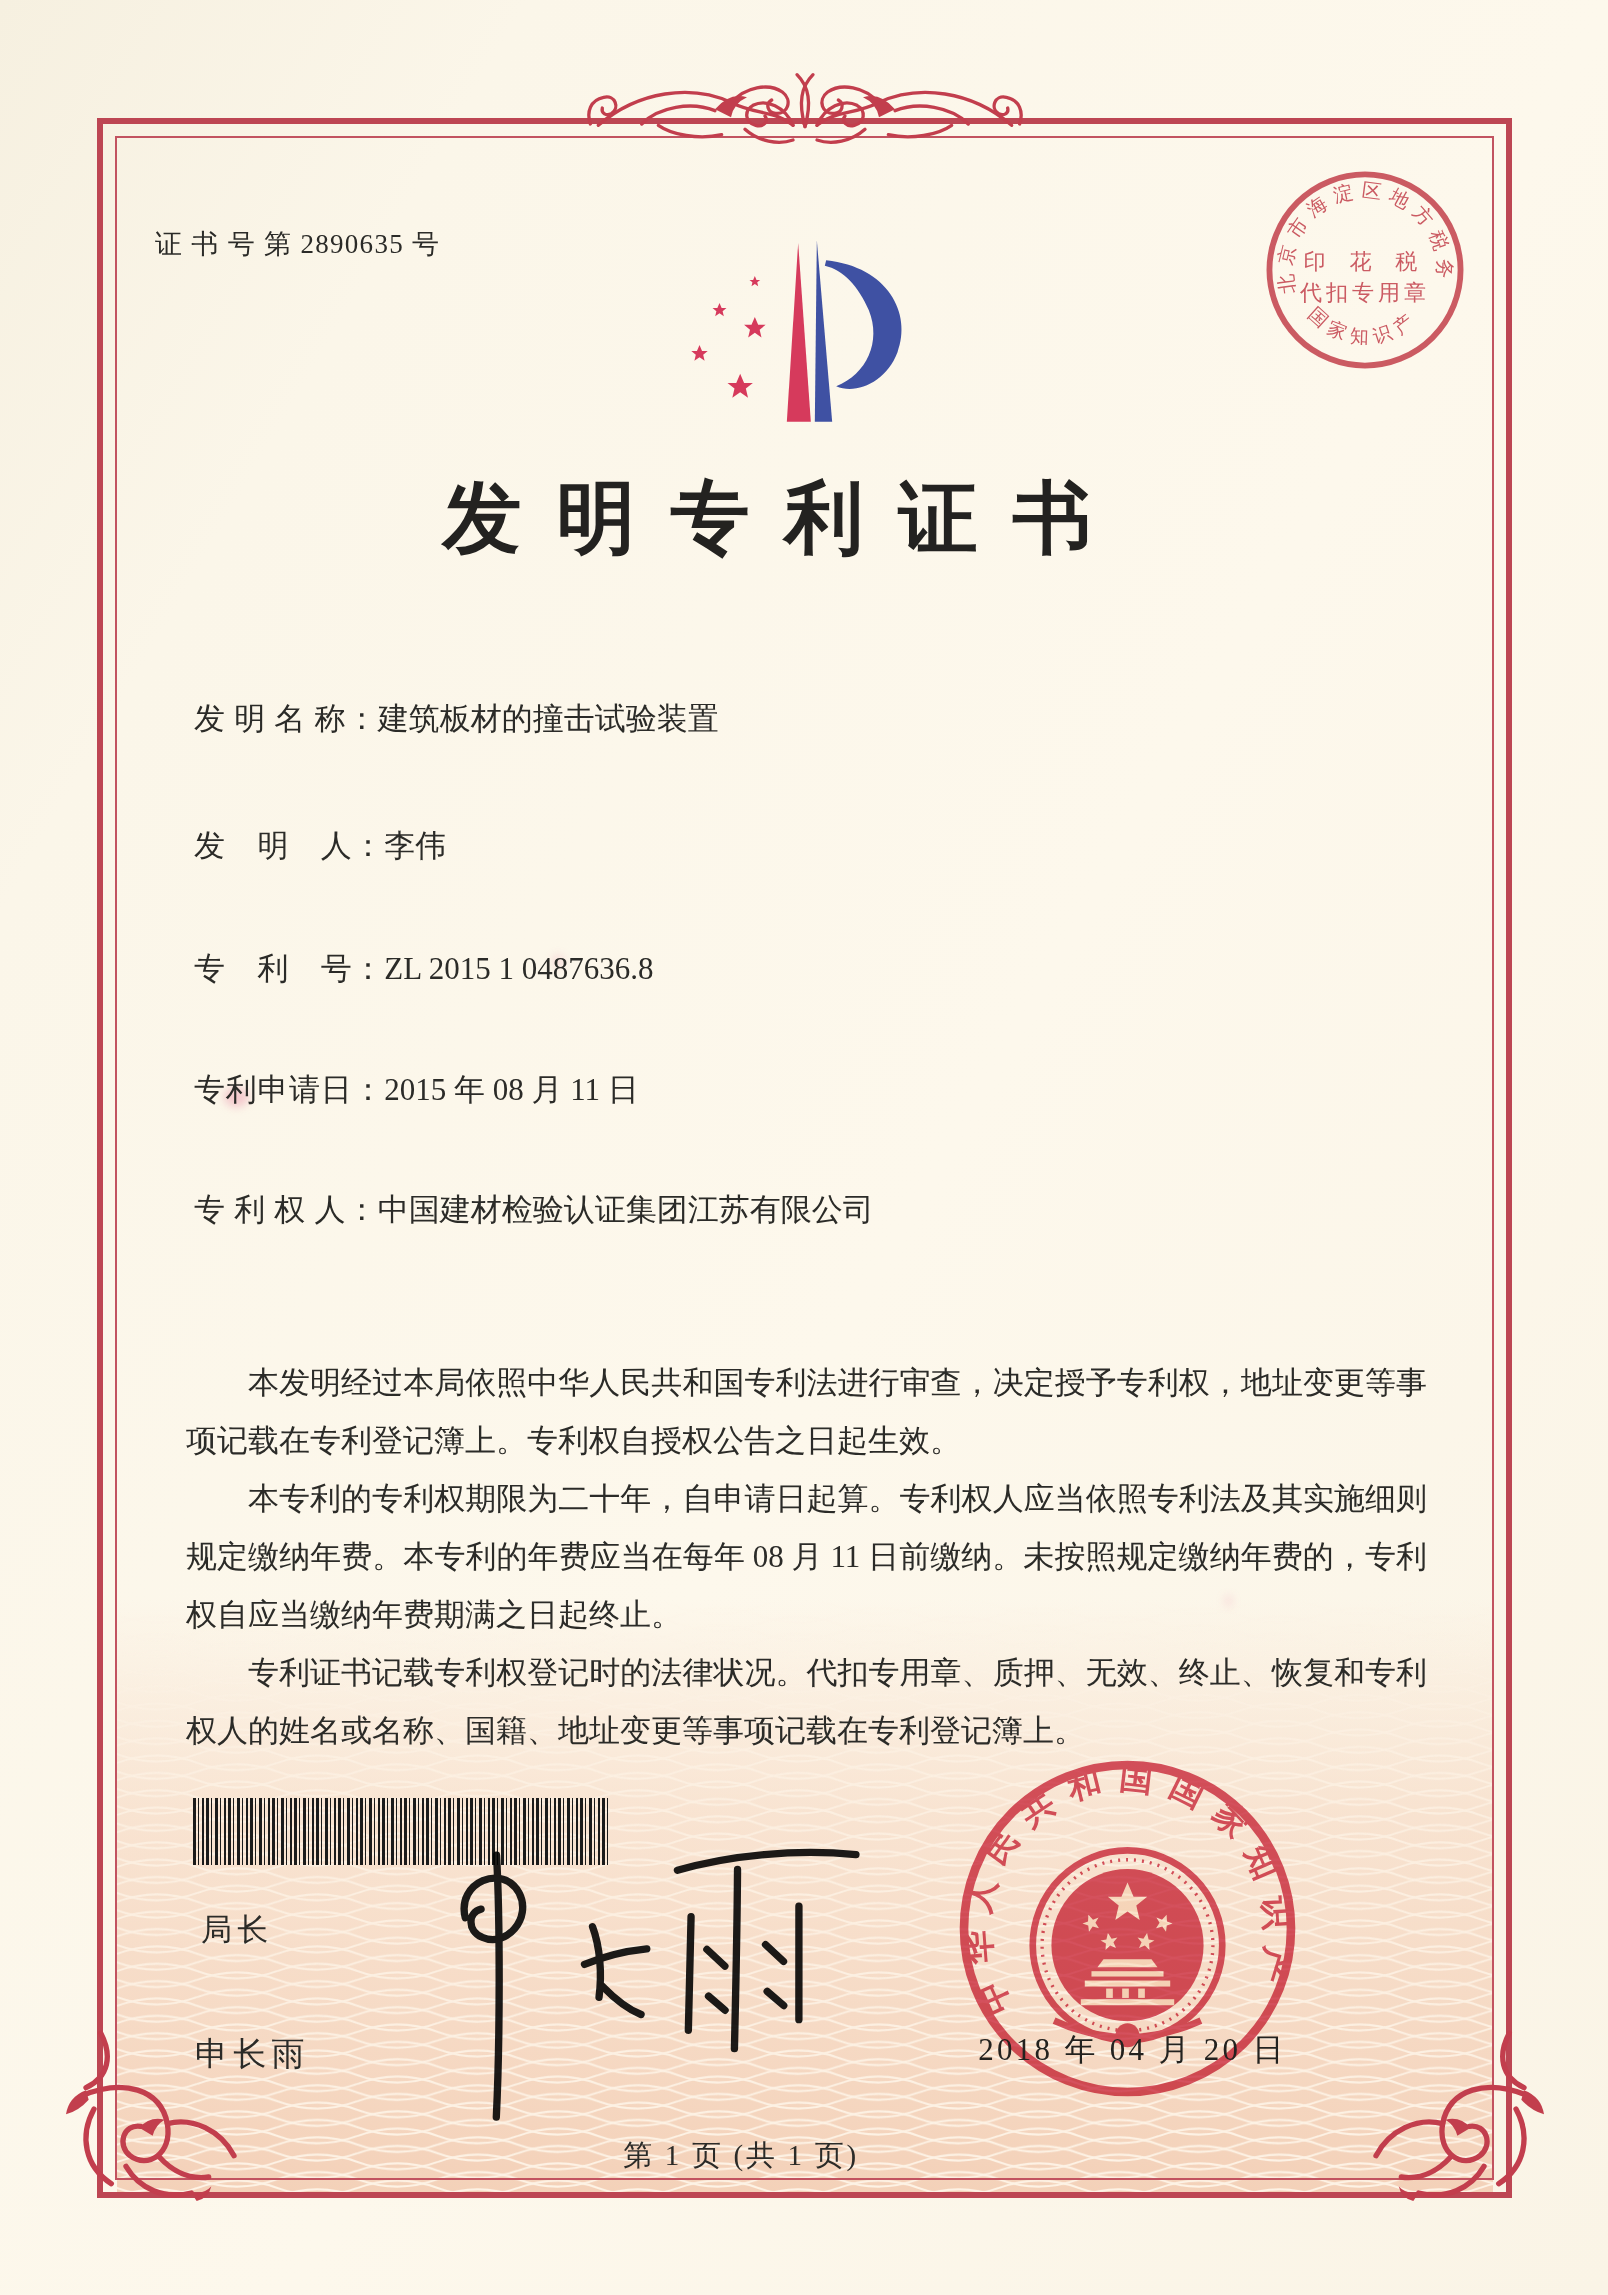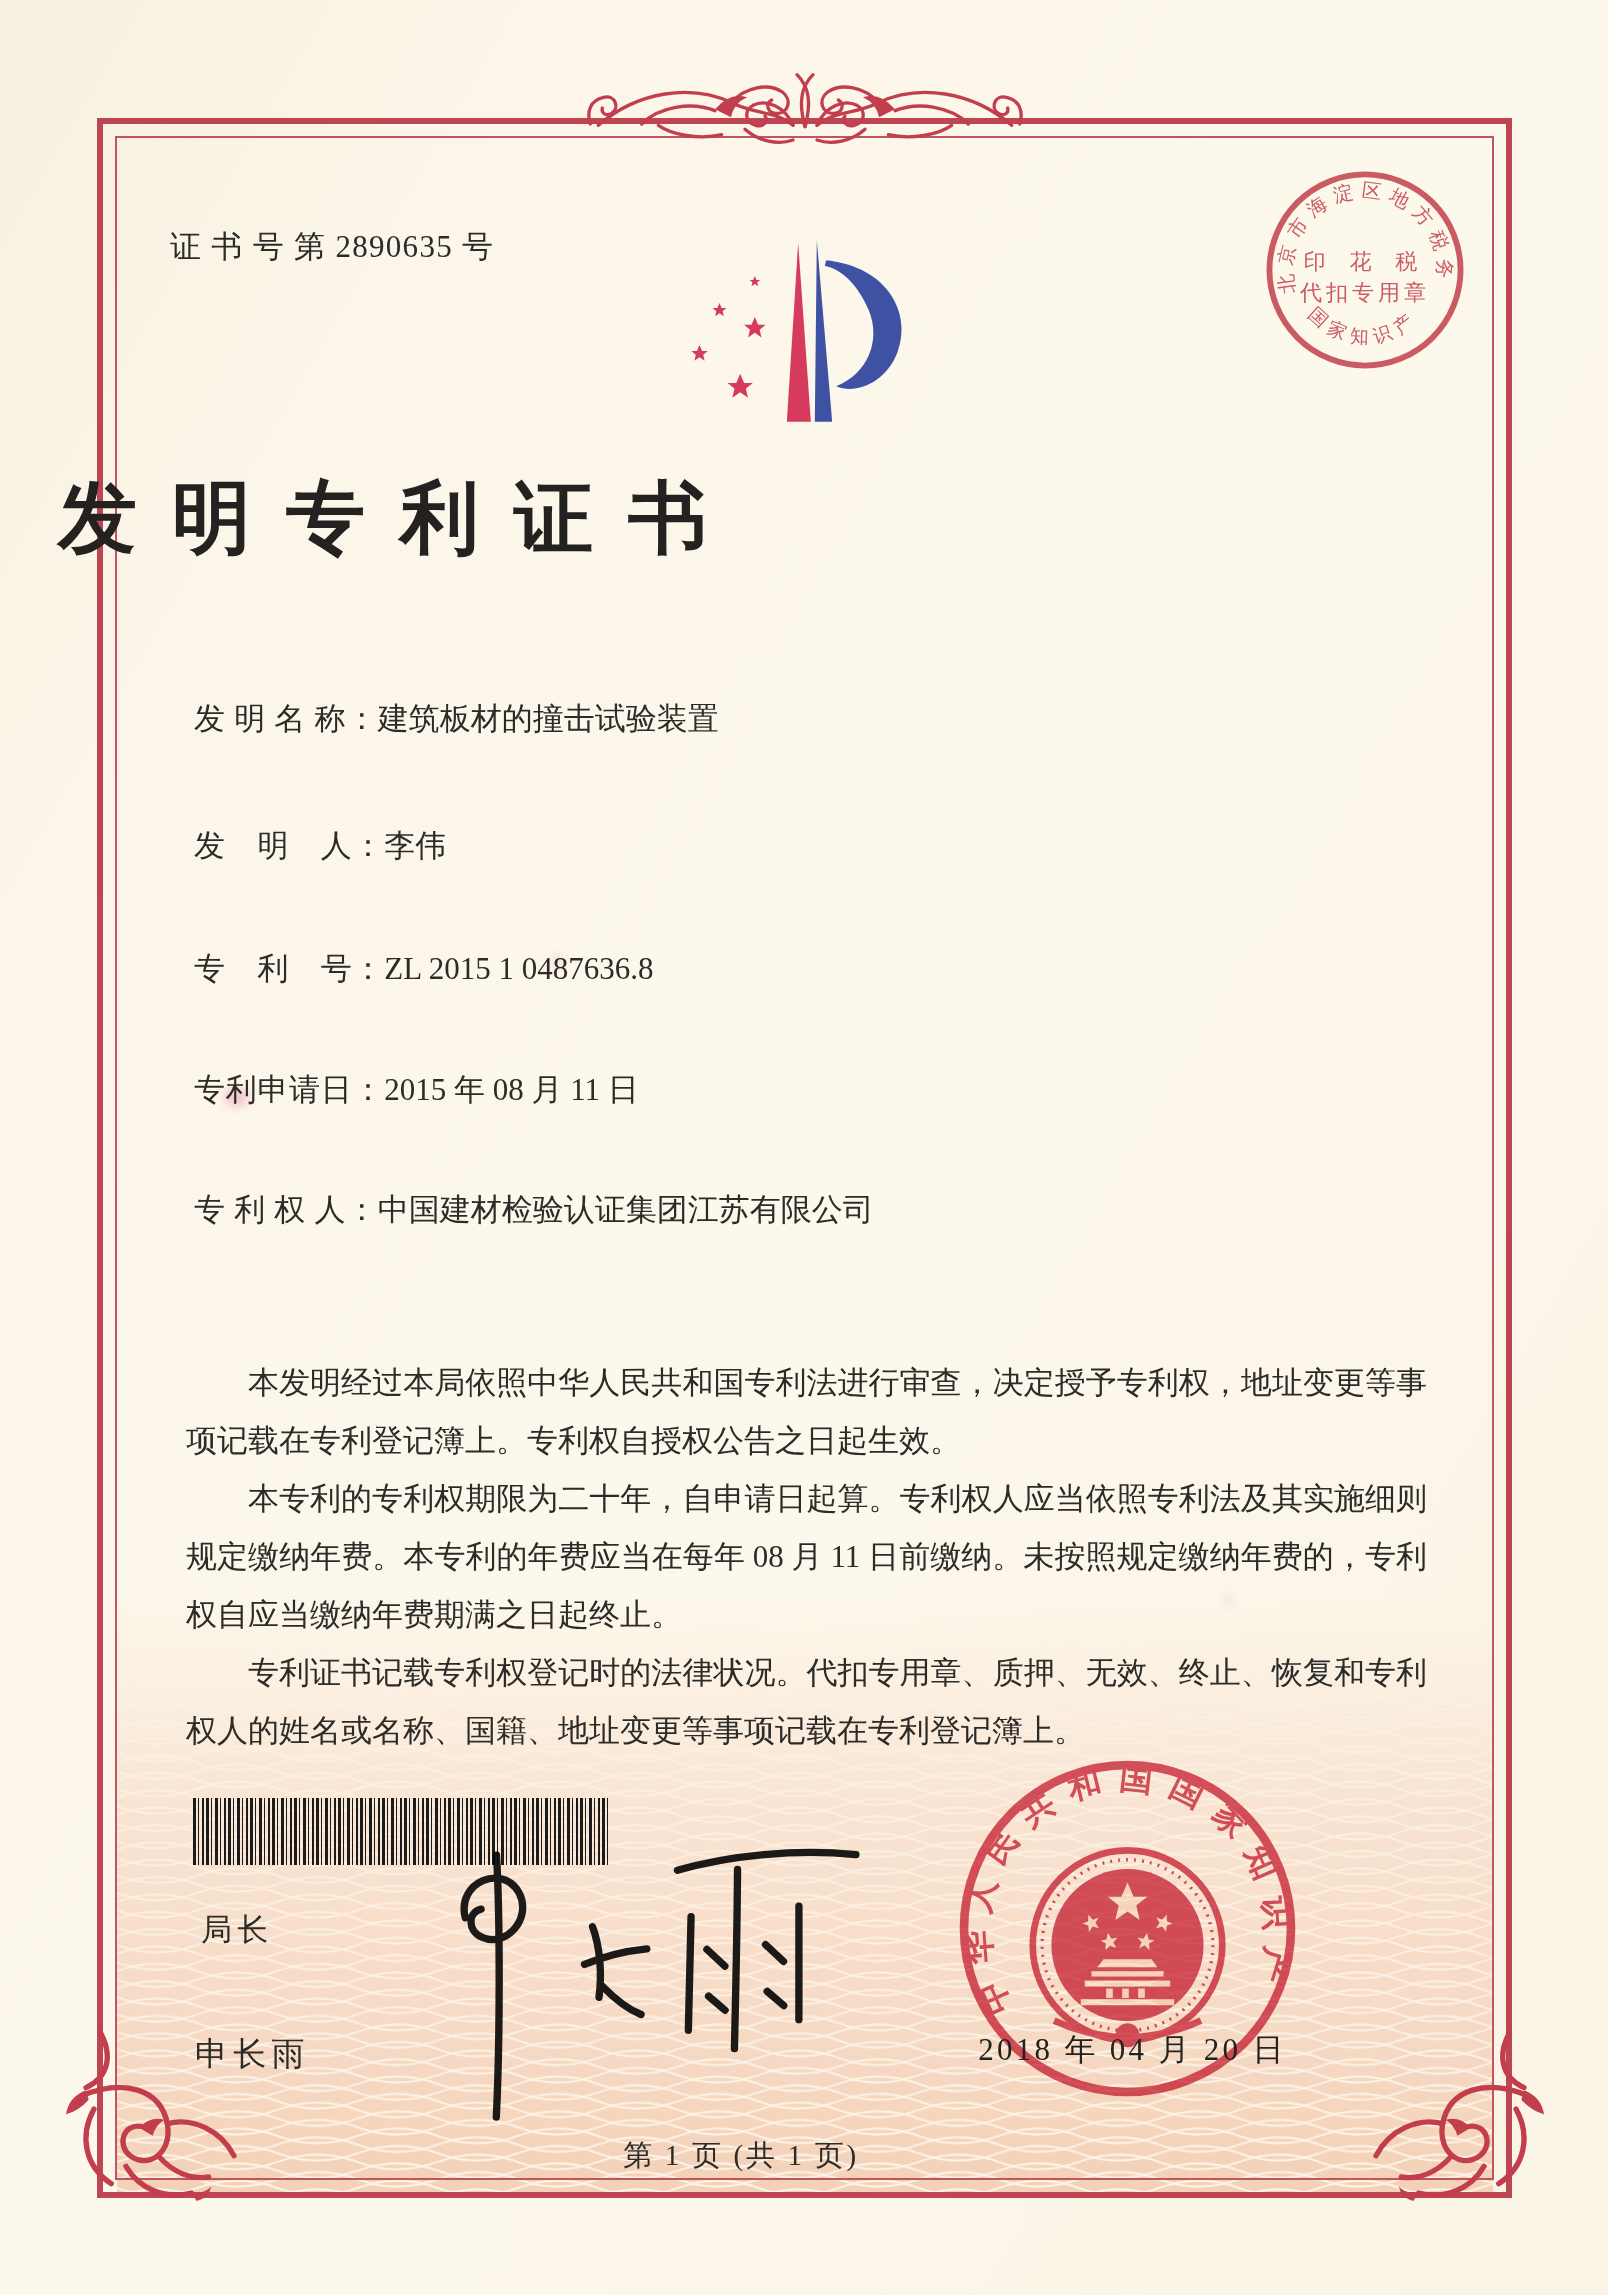--- a/index.html
+++ b/index.html
@@ -9,22 +9,22 @@
     background-image:linear-gradient(120deg,#f6f0e0 0%,#fbf6e9 18%,#fdf8ec 55%,#faf4e6 100%);
     font-family:"Liberation Serif","DejaVu Serif",serif;color:#2b2b28;
   }
   .abs{position:absolute;}
   
   .frame-outer{left:97px;top:118px;width:1415px;height:2080px;border:6px solid #bd4653;box-sizing:border-box;}
   .frame-inner{left:115px;top:136px;width:1379px;height:2044px;border:2px solid #c25360;box-sizing:border-box;}
   
   .waveband{left:117px;top:1598px;width:1376px;height:598px;z-index:0;}
   
-  .cert-no{top:226px;left:155px;font-size:31px;letter-spacing:1.3px;white-space:nowrap;z-index:2;margin-left:15px;}
-  .title{top:466px;left:58px;width:1415px;font-size:79px;font-weight:bold;letter-spacing:35px;white-space:nowrap;z-index:2;color:#232220;}
+  .cert-no{top:226px;left:155px;font-size:27px;letter-spacing:1.3px;white-space:nowrap;z-index:2;}
+  .title{top:466px;left:77px;width:1415px;text-align:center;font-size:79px;font-weight:bold;letter-spacing:35px;white-space:nowrap;z-index:2;color:#232220;}
   .field{left:194px;font-size:31px;white-space:nowrap;z-index:2;}
   .field .lab{letter-spacing:0.7px;margin-top:28px;}
   .body-text{top:1354px;left:186px;width:1241px;font-size:31px;line-height:1.87;text-align:justify;z-index:2;}
   .body-text p{margin:0;text-indent:2em;}
   .barcode{left:193px;top:1798px;width:417px;height:67px;z-index:2;
     background:repeating-linear-gradient(90deg,#1b1b1b 0 2.7px,rgba(0,0,0,0) 2.7px 4.7px,#1b1b1b 4.7px 6px,rgba(0,0,0,0) 6px 9.4px,#1b1b1b 9.4px 11.4px,rgba(0,0,0,0) 11.4px 12.7px,#1b1b1b 12.7px 16px,rgba(0,0,0,0) 16px 18px,#1b1b1b 18px 19.4px,rgba(0,0,0,0) 19.4px 22px);}
   .director-label{left:201px;top:1909px;font-size:31px;letter-spacing:5.3px;z-index:2;}
   .director-name{left:195px;top:2032px;font-size:33px;letter-spacing:5.3px;z-index:2;}
   .signature{left:427px;top:1831px;width:454px;height:334px;z-index:3;mix-blend-mode:multiply;}
   .tax-stamp{left:1261px;top:166px;width:208px;height:208px;z-index:3;mix-blend-mode:multiply;opacity:.93;}

